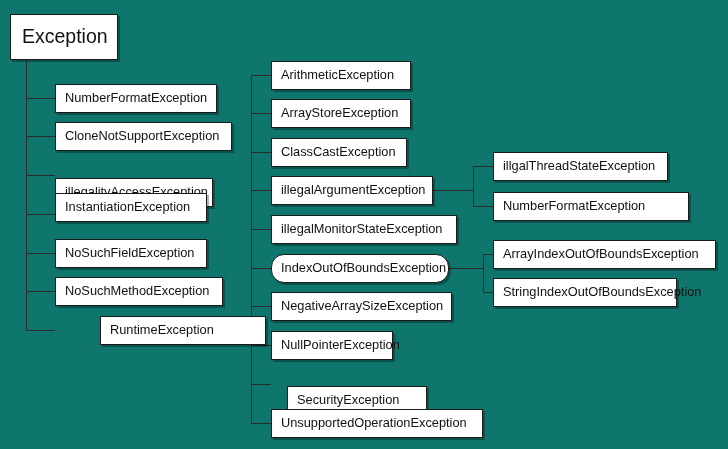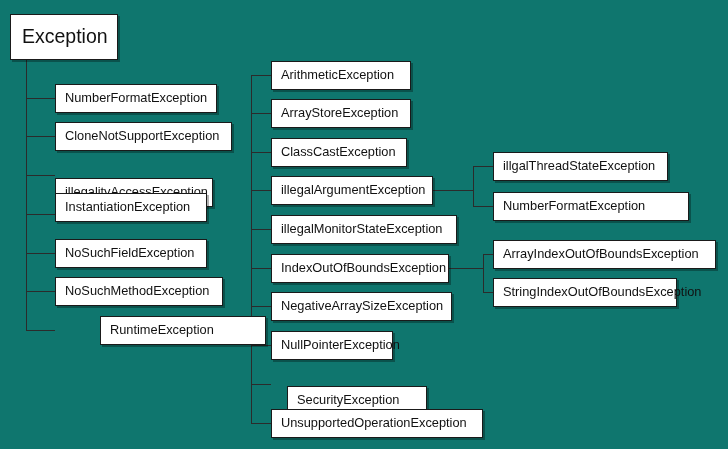--- a/index.html
+++ b/index.html
@@ -140,21 +140,21 @@
     </div>
   <div class="node lvl2" style="top:138px; width:136px;">
     <span>ClassCastException</span>
     </div>
   <div class="node lvl2" style="top:176px; width:162px;">
     <span>illegalArgumentException</span>
     </div>
   <div class="node lvl2" style="top:215px; width:186px;">
     <span>illegalMonitorStateException</span>
     </div>
-  <div class="node lvl2" style="top:254px; width:178px;">
+  <div class="node lvl2" style="top:254px; width:178px;border-radius:13px;">
     <span>IndexOutOfBoundsException</span>
     </div>
   <div class="node lvl2" style="top:292px; width:181px;">
     <span>NegativeArraySizeException</span>
     </div>
   <div class="node lvl2" style="top:331px; width:122px;">
     <span>NullPointerException</span>
     </div>
   <div class="node lvl2" style="top:386px; width:140px;margin-left:16px;">
     <span>SecurityException</span>

